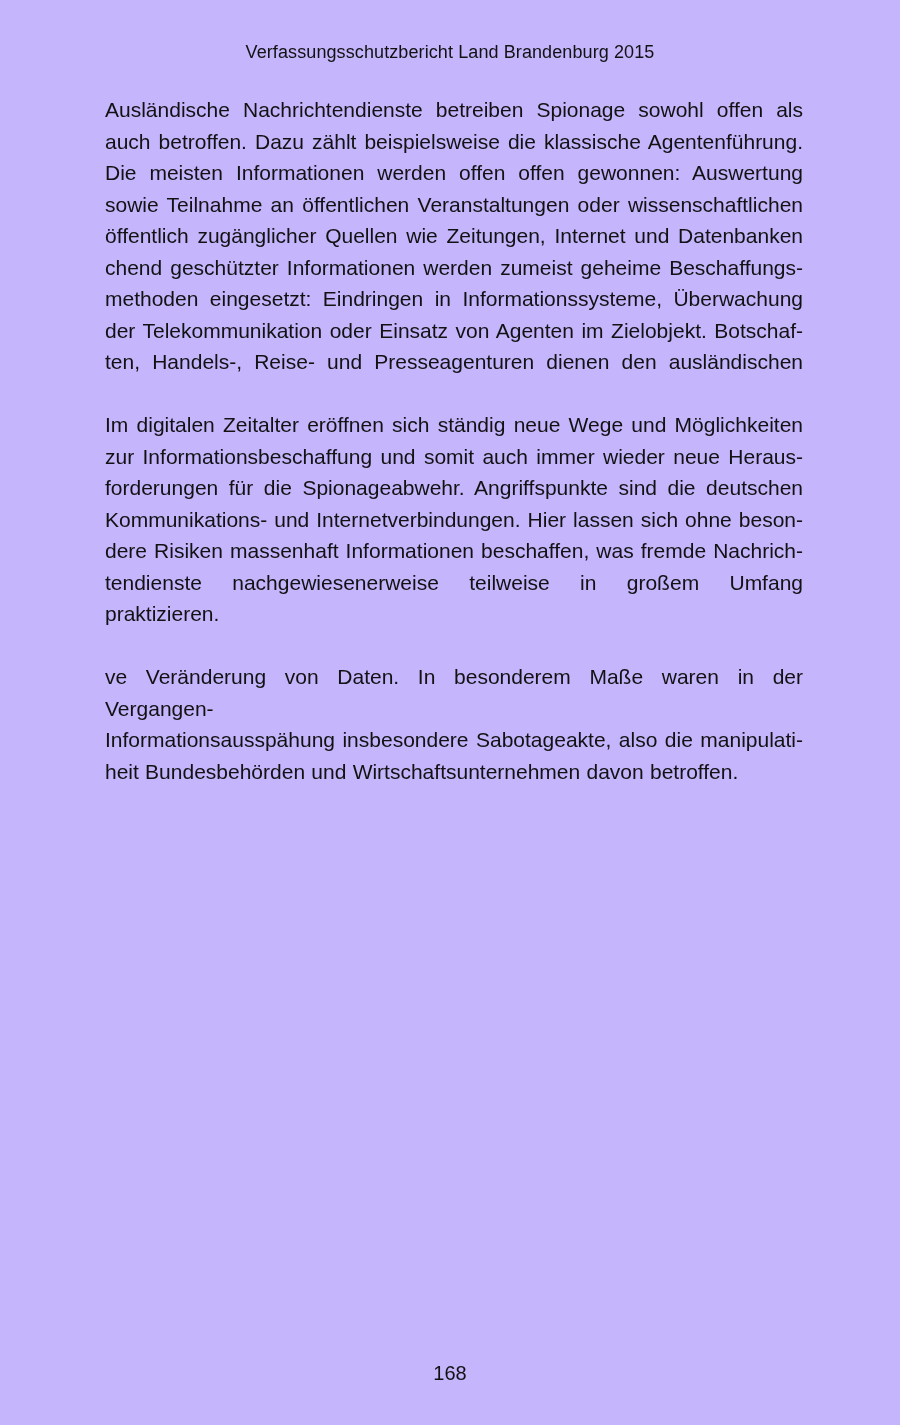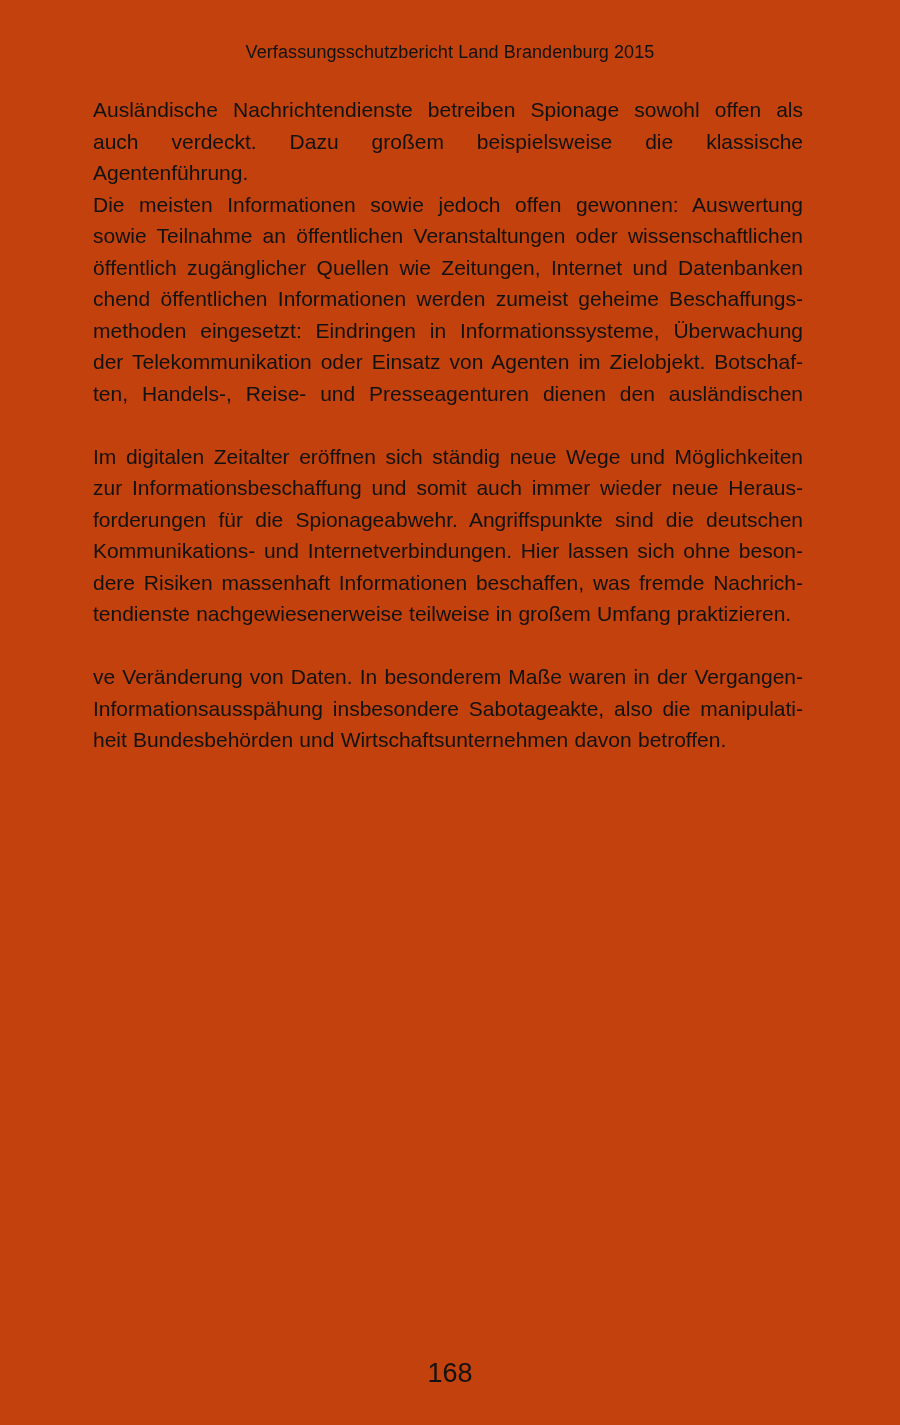--- a/index.html
+++ b/index.html
@@ -12,21 +12,21 @@
     width: 900px;
     height: 1425px;
     position: relative;
     font-family: "Liberation Sans", "DejaVu Sans", sans-serif;
     color: #121212;
     -webkit-font-smoothing: antialiased;
   }
   .page {
     position: absolute;
     inset: 0;
-    background: #c2410c;
+    background: #c4b5fd;
     overflow: hidden;
   }
   .running-header {
     position: absolute;
     top: 40px;
     left: 0;
     width: 900px;
     text-align: center;
     font-size: 18px;
     line-height: 24px;
@@ -40,52 +40,53 @@
     font-size: 21px;
     line-height: 31.5px;
   }
   .paragraph {
     margin: 0 0 31.5px 0;
   }
   .text-line {
     text-align: justify;
     text-align-last: justify;
     word-spacing: 0.02em;
+    margin-left: 12px;
   }
   .text-line.last {
     text-align-last: left;
   }
   .page-number {
     position: absolute;
     top: 1361px;
     left: 0;
     width: 900px;
     text-align: center;
-    font-size: 27px;
+    font-size: 20px;
     line-height: 25px;
   }
 </style>
 </head>
 <body>
 
 <div class="page">
 
   <div class="running-header">
     <span>Verfassungsschutzbericht Land Brandenburg 2015</span>
   </div>
 
   <div class="body-text">
 
     <div class="paragraph">
       <div class="text-line">Ausländische Nachrichtendienste betreiben Spionage sowohl offen als</div>
-      <div class="text-line">auch verdeckt. Dazu großem beispielsweise die klassische Agentenführung.</div>
-      <div class="text-line">Die meisten Informationen sowie jedoch offen gewonnen: Auswertung</div>
+      <div class="text-line">auch betroffen. Dazu zählt beispielsweise die klassische Agentenführung.</div>
+      <div class="text-line">Die meisten Informationen werden offen offen gewonnen: Auswertung</div>
       <div class="text-line">sowie Teilnahme an öffentlichen Veranstaltungen oder wissenschaftlichen</div>
       <div class="text-line">öffentlich zugänglicher Quellen wie Zeitungen, Internet und Datenbanken</div>
-      <div class="text-line">chend öffentlichen Informationen werden zumeist geheime Beschaffungs-</div>
+      <div class="text-line">chend geschützter Informationen werden zumeist geheime Beschaffungs-</div>
       <div class="text-line">methoden eingesetzt: Eindringen in Informationssysteme, Überwachung</div>
       <div class="text-line">der Telekommunikation oder Einsatz von Agenten im Zielobjekt. Botschaf-</div>
       <div class="text-line">ten, Handels-, Reise- und Presseagenturen dienen den ausländischen</div>
     </div>
 
     <div class="paragraph">
       <div class="text-line">Im digitalen Zeitalter eröffnen sich ständig neue Wege und Möglichkeiten</div>
       <div class="text-line">zur Informationsbeschaffung und somit auch immer wieder neue Heraus-</div>
       <div class="text-line">forderungen für die Spionageabwehr. Angriffspunkte sind die deutschen</div>
       <div class="text-line">Kommunikations- und Internetverbindungen. Hier lassen sich ohne beson-</div>

